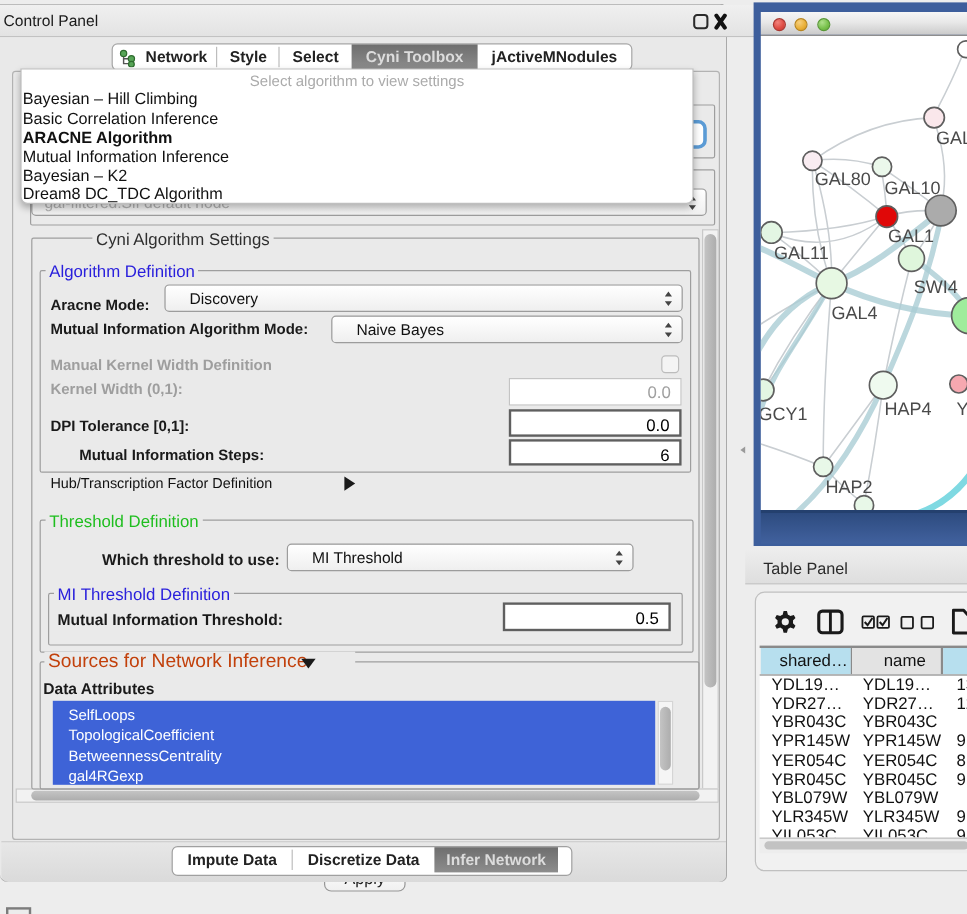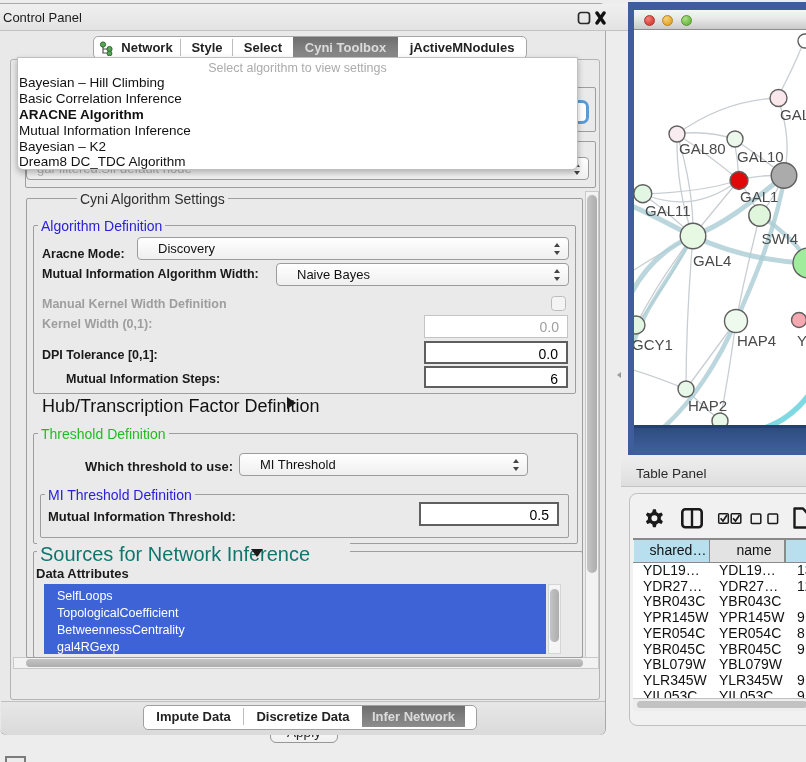--- a/index.html
+++ b/index.html
@@ -100,54 +100,54 @@
 
 <div class="gbox" style="left:33px;top:225px;width:541px;height:167px;"></div>
 <div class="gtitle" style="left:38px;top:218px;color:#2A20DC;">Algorithm Definition</div>
 <div class="blab" style="left:42px;top:247px;">Aracne Mode:</div>
 <div class="combo" style="left:137px;top:237px;width:432px;">
     <span>Discovery</span>
   <svg class="carr" viewBox="0 0 8 14">
       <path d="M4 1 L7 5 L1 5 Z M4 13 L1 9 L7 9 Z" fill="#444"></path>
     </svg>
   </div>
-<div class="blab" style="left:42px;top:267px;">Mutual Information Algorithm Width:</div>
+<div class="blab" style="left:42px;top:267px;">Mutual Information Algorithm Mode:</div>
 <div class="combo" style="left:276px;top:263px;width:293px;">
     <span>Naive Bayes</span>
   <svg class="carr" viewBox="0 0 8 14">
       <path d="M4 1 L7 5 L1 5 Z M4 13 L1 9 L7 9 Z" fill="#444"></path>
     </svg>
   </div>
 <div class="blab glab" style="left:42px;top:297px;">Manual Kernel Width Definition</div>
 <div class="abs" style="left:551px;top:296px;width:13px;height:13px;background:#F4F4F4;border:1px solid #BCBCBC;border-radius:3.5px;"></div>
 <div class="blab glab" style="left:42px;top:317px;">Kernel Width (0,1):</div>
 <div class="tfield dis-field" style="left:424px;top:315px;width:144px;height:23px;">0.0</div>
 <div class="blab" style="left:42px;top:348px;">DPI Tolerance [0,1]:</div>
 <div class="tfield dark-field" style="left:424px;top:341px;width:144px;height:23px;">0.0</div>
 <div class="blab" style="left:42px;top:372px;margin-left:24px;">Mutual Information Steps:</div>
 <div class="tfield dark-field" style="left:424px;top:366px;width:144px;height:22px;">6</div>
-<div class="abs" style="left:42px;top:396px;font-size:18px;color:#111;">Hub/Transcription Factor Definition</div>
+<div class="abs" style="left:42px;top:396px;font-size:12px;color:#111;">Hub/Transcription Factor Definition</div>
 <div class="abs" style="left:287px;top:397px;width:0;height:0;border-left:9px solid #1A1A1A;border-top:6.5px solid transparent;border-bottom:6.5px solid transparent;"></div>
 
 <div class="gbox" style="left:33px;top:433px;width:543px;height:109px;"></div>
 <div class="gtitle" style="left:38px;top:426px;color:#1FBE1F;">Threshold Definition</div>
 <div class="blab" style="left:85px;top:459px;font-size:13px;">Which threshold to use:</div>
 <div class="combo" style="left:239px;top:453px;width:289px;">
     <span>MI Threshold</span>
   <svg class="carr" viewBox="0 0 8 14">
       <path d="M4 1 L7 5 L1 5 Z M4 13 L1 9 L7 9 Z" fill="#444"></path>
     </svg>
   </div>
 <div class="gbox" style="left:40px;top:494px;width:527px;height:42px;"></div>
 <div class="gtitle" style="left:45px;top:487px;color:#2A20DC;">MI Threshold Definition</div>
 <div class="blab" style="left:48px;top:509px;font-size:13px;">Mutual Information Threshold:</div>
 <div class="tfield dark-field" style="left:419px;top:502px;width:140px;height:24px;">0.5</div>
 
 <div class="gbox" style="left:33px;top:551px;width:548px;height:105px;"></div>
-<div class="gtitle" style="left:37px;top:543px;color:#0f766e;padding-right:40px;font-size:20px;">Sources for Network Inference</div>
+<div class="gtitle" style="left:37px;top:543px;color:#c2410c;padding-right:40px;font-size:16px;">Sources for Network Inference</div>
 <div class="abs" style="left:251px;top:549px;width:0;height:0;border-top:8px solid #1A1A1A;border-left:6.5px solid transparent;border-right:6.5px solid transparent;"></div>
 <div class="blab" style="left:36px;top:566px;font-size:13px;">Data Attributes</div>
 <div class="abs" id="datalist">
   <div>SelfLoops</div>
   <div>TopologicalCoefficient</div>
   <div>BetweennessCentrality</div>
   <div>gal4RGexp</div>
 </div>
 <div class="abs" style="left:548px;top:584px;width:13px;height:70px;background:#F5F5F5;border:1px solid #D5D5D5;box-sizing:border-box;"></div>
 <div class="sbthumb" style="left:550px;top:589px;width:9px;height:53px;"></div>

